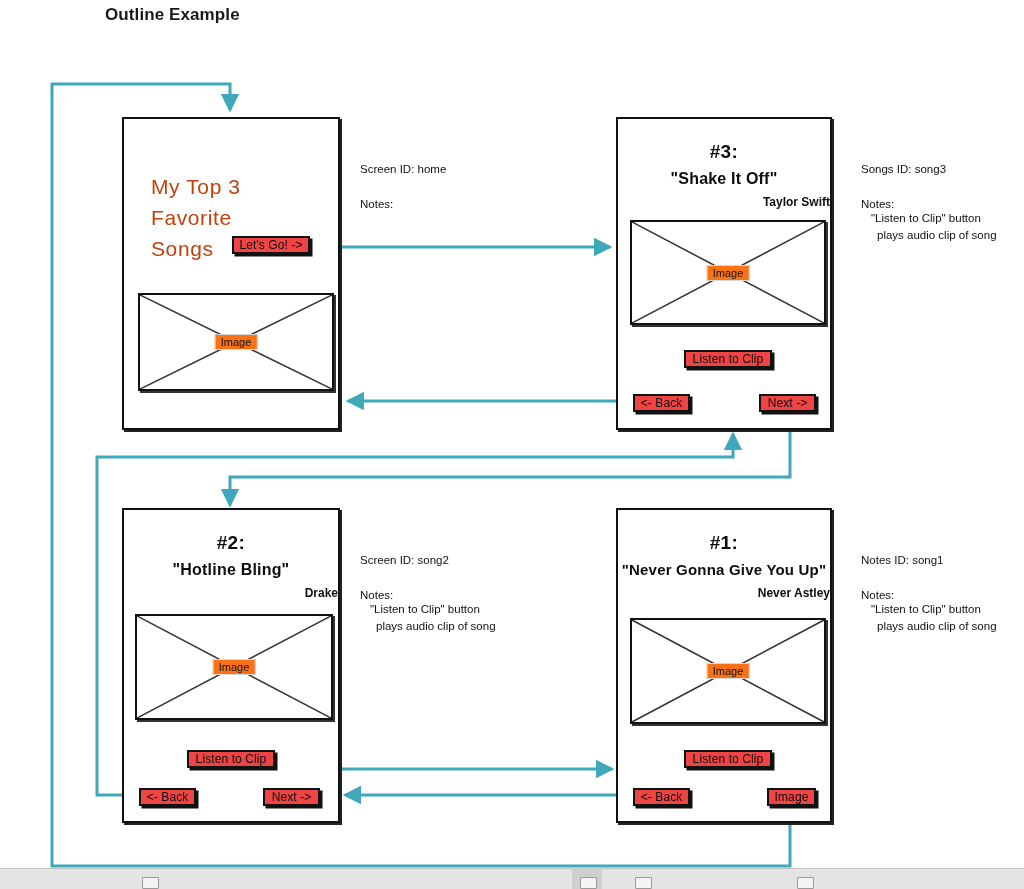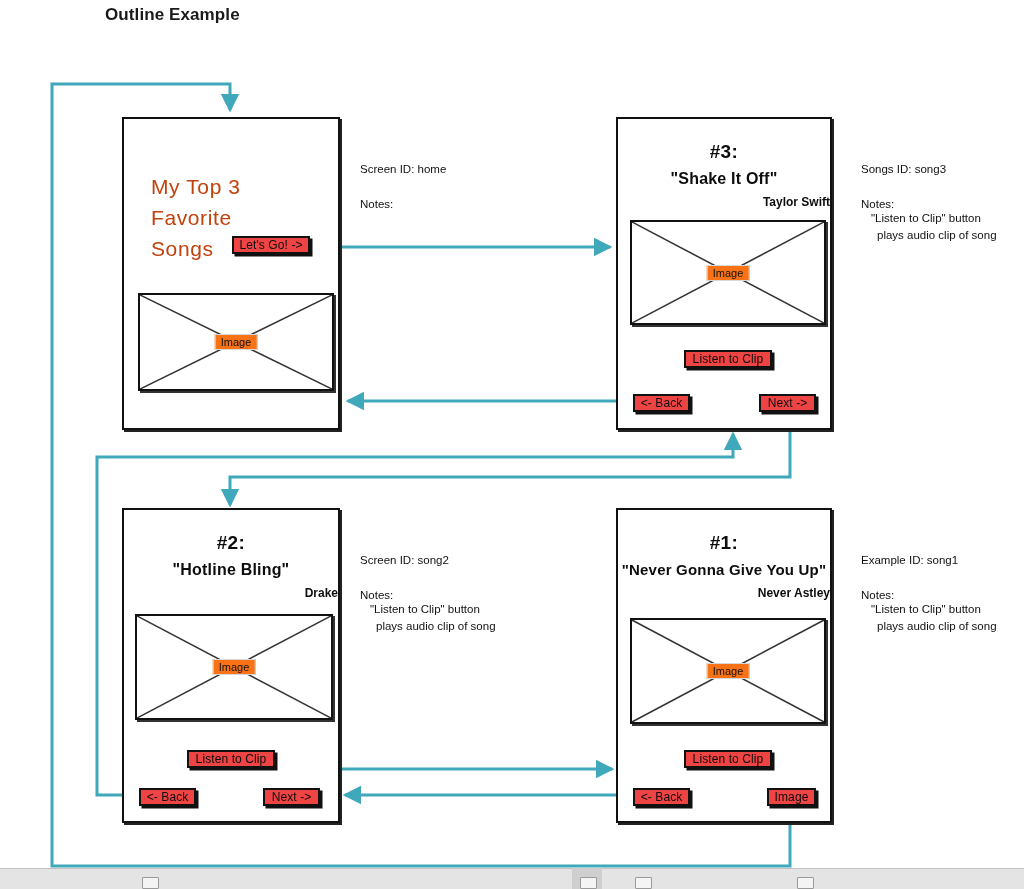--- a/index.html
+++ b/index.html
@@ -220,21 +220,21 @@
         <span class="img-label">Image</span>
       </div>
 
       <div class="wbtn" style="left:66px; top:240px; width:88px;">Listen to Clip</div>
       <div class="wbtn" style="left:15px; top:278px; width:57px;">&lt;- Back</div>
       <div class="wbtn" style="left:149px; top:278px; width:49px;">Image</div>
     </div>
   </div>
 
   <div class="notes" style="left:861px; top:541px; width:165px; height:120px;">
-    <div class="nid">Example ID: song1</div>
+    <div class="nid">Notes ID: song1</div>
     <div class="nlbl">Notes:</div>
     <div class="nbody">
       <div>"Listen to Clip" button</div>
       <div>plays audio clip of song</div>
     </div>
   </div>
 
   <div class="taskbar">
     <div class="tb-ico" style="left:140px;">
       <div class="glyph"></div>

